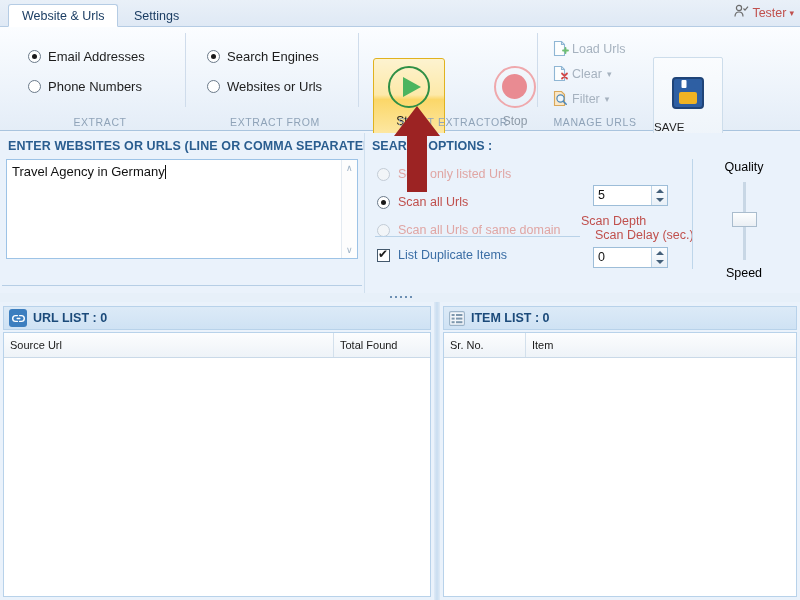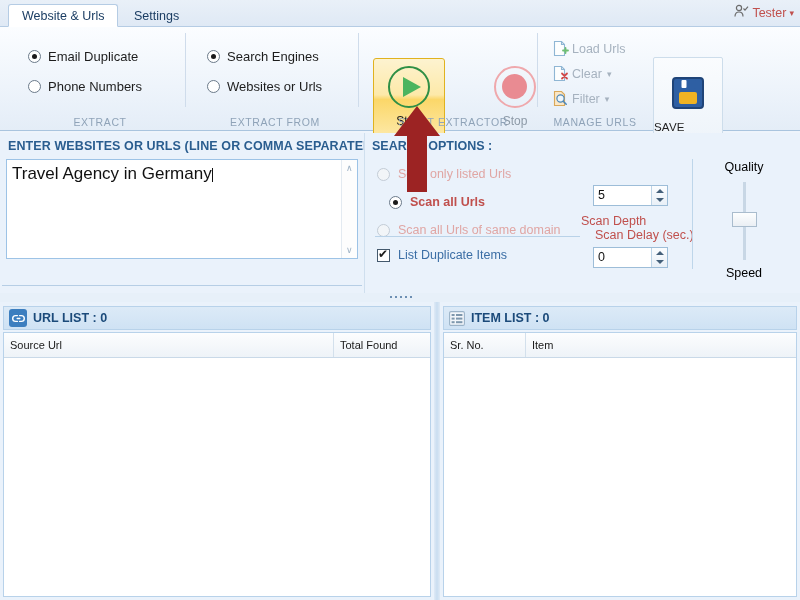--- a/index.html
+++ b/index.html
@@ -150,21 +150,21 @@
   .inp-title {
     position: absolute; left: 8px; top: 6px;
     font-size: 12.5px; color: #2a5d8f; font-weight: bold; letter-spacing: .1px;
     white-space: nowrap;
   }
   .txtbox {
     position: absolute; left: 6px; top: 26px; width: 352px; height: 100px;
     background: #ffffff; border: 1px solid #9dc3e6; box-sizing: border-box;
   }
   .txtval {
-    position: absolute; left: 5px; top: 4px; font-size: 17px; color: #111;
+    position: absolute; left: 5px; top: 4px; font-size: 13px; color: #111;
     white-space: nowrap;
   }
   .caret-bar {
     display:inline-block; width: 1px; height: 14px; background: #111;
     vertical-align: -3px; margin-left: 0px;
   }
   .tb-scroll {
     position: absolute; right: 0; top: 0; width: 16px; height: 98px;
     background: #fdfdfd; border-left: 1px solid #e3eaf1; box-sizing: border-box;
   }
@@ -339,21 +339,21 @@
       </span>
       <span class="uname">Tester</span>
       <span class="ucaret">▾</span>
     </div>
   </div>
 
   <div class="ribbon">
 
     <div class="radio-row" style="left:28px; top:22px;">
       <span class="rd on"></span>
-      <span>Email Duplicate</span>
+      <span>Email Addresses</span>
     </div>
     <div class="radio-row" style="left:28px; top:52px;">
       <span class="rd"></span>
       <span>Phone Numbers</span>
     </div>
     <div class="grp-label" style="left:20px; width:160px;">EXTRACT</div>
     <div class="grp-sep" style="left:185px;"></div>
 
     <div class="radio-row" style="left:207px; top:22px;">
       <span class="rd on"></span>
@@ -441,21 +441,21 @@
     <div class="subtab-rail"></div>
   </div>
 
   <div class="panel-right">
     <div class="so-title">SEARCH OPTIONS :</div>
 
     <div class="so-radio dim" style="left:12px; top:34px;">
       <span class="rd dim"></span>
       <span>Scan only listed Urls</span>
     </div>
-    <div class="so-radio" style="left:24px; top:62px;font-weight:bold;">
+    <div class="so-radio" style="left:12px; top:62px;">
       <span class="rd on"></span>
       <span>Scan all Urls</span>
     </div>
     <div class="so-radio dim" style="left:12px; top:90px;">
       <span class="rd dim"></span>
       <span>Scan all Urls of same domain</span>
     </div>
 
     <div class="hr-soft"></div>
 

